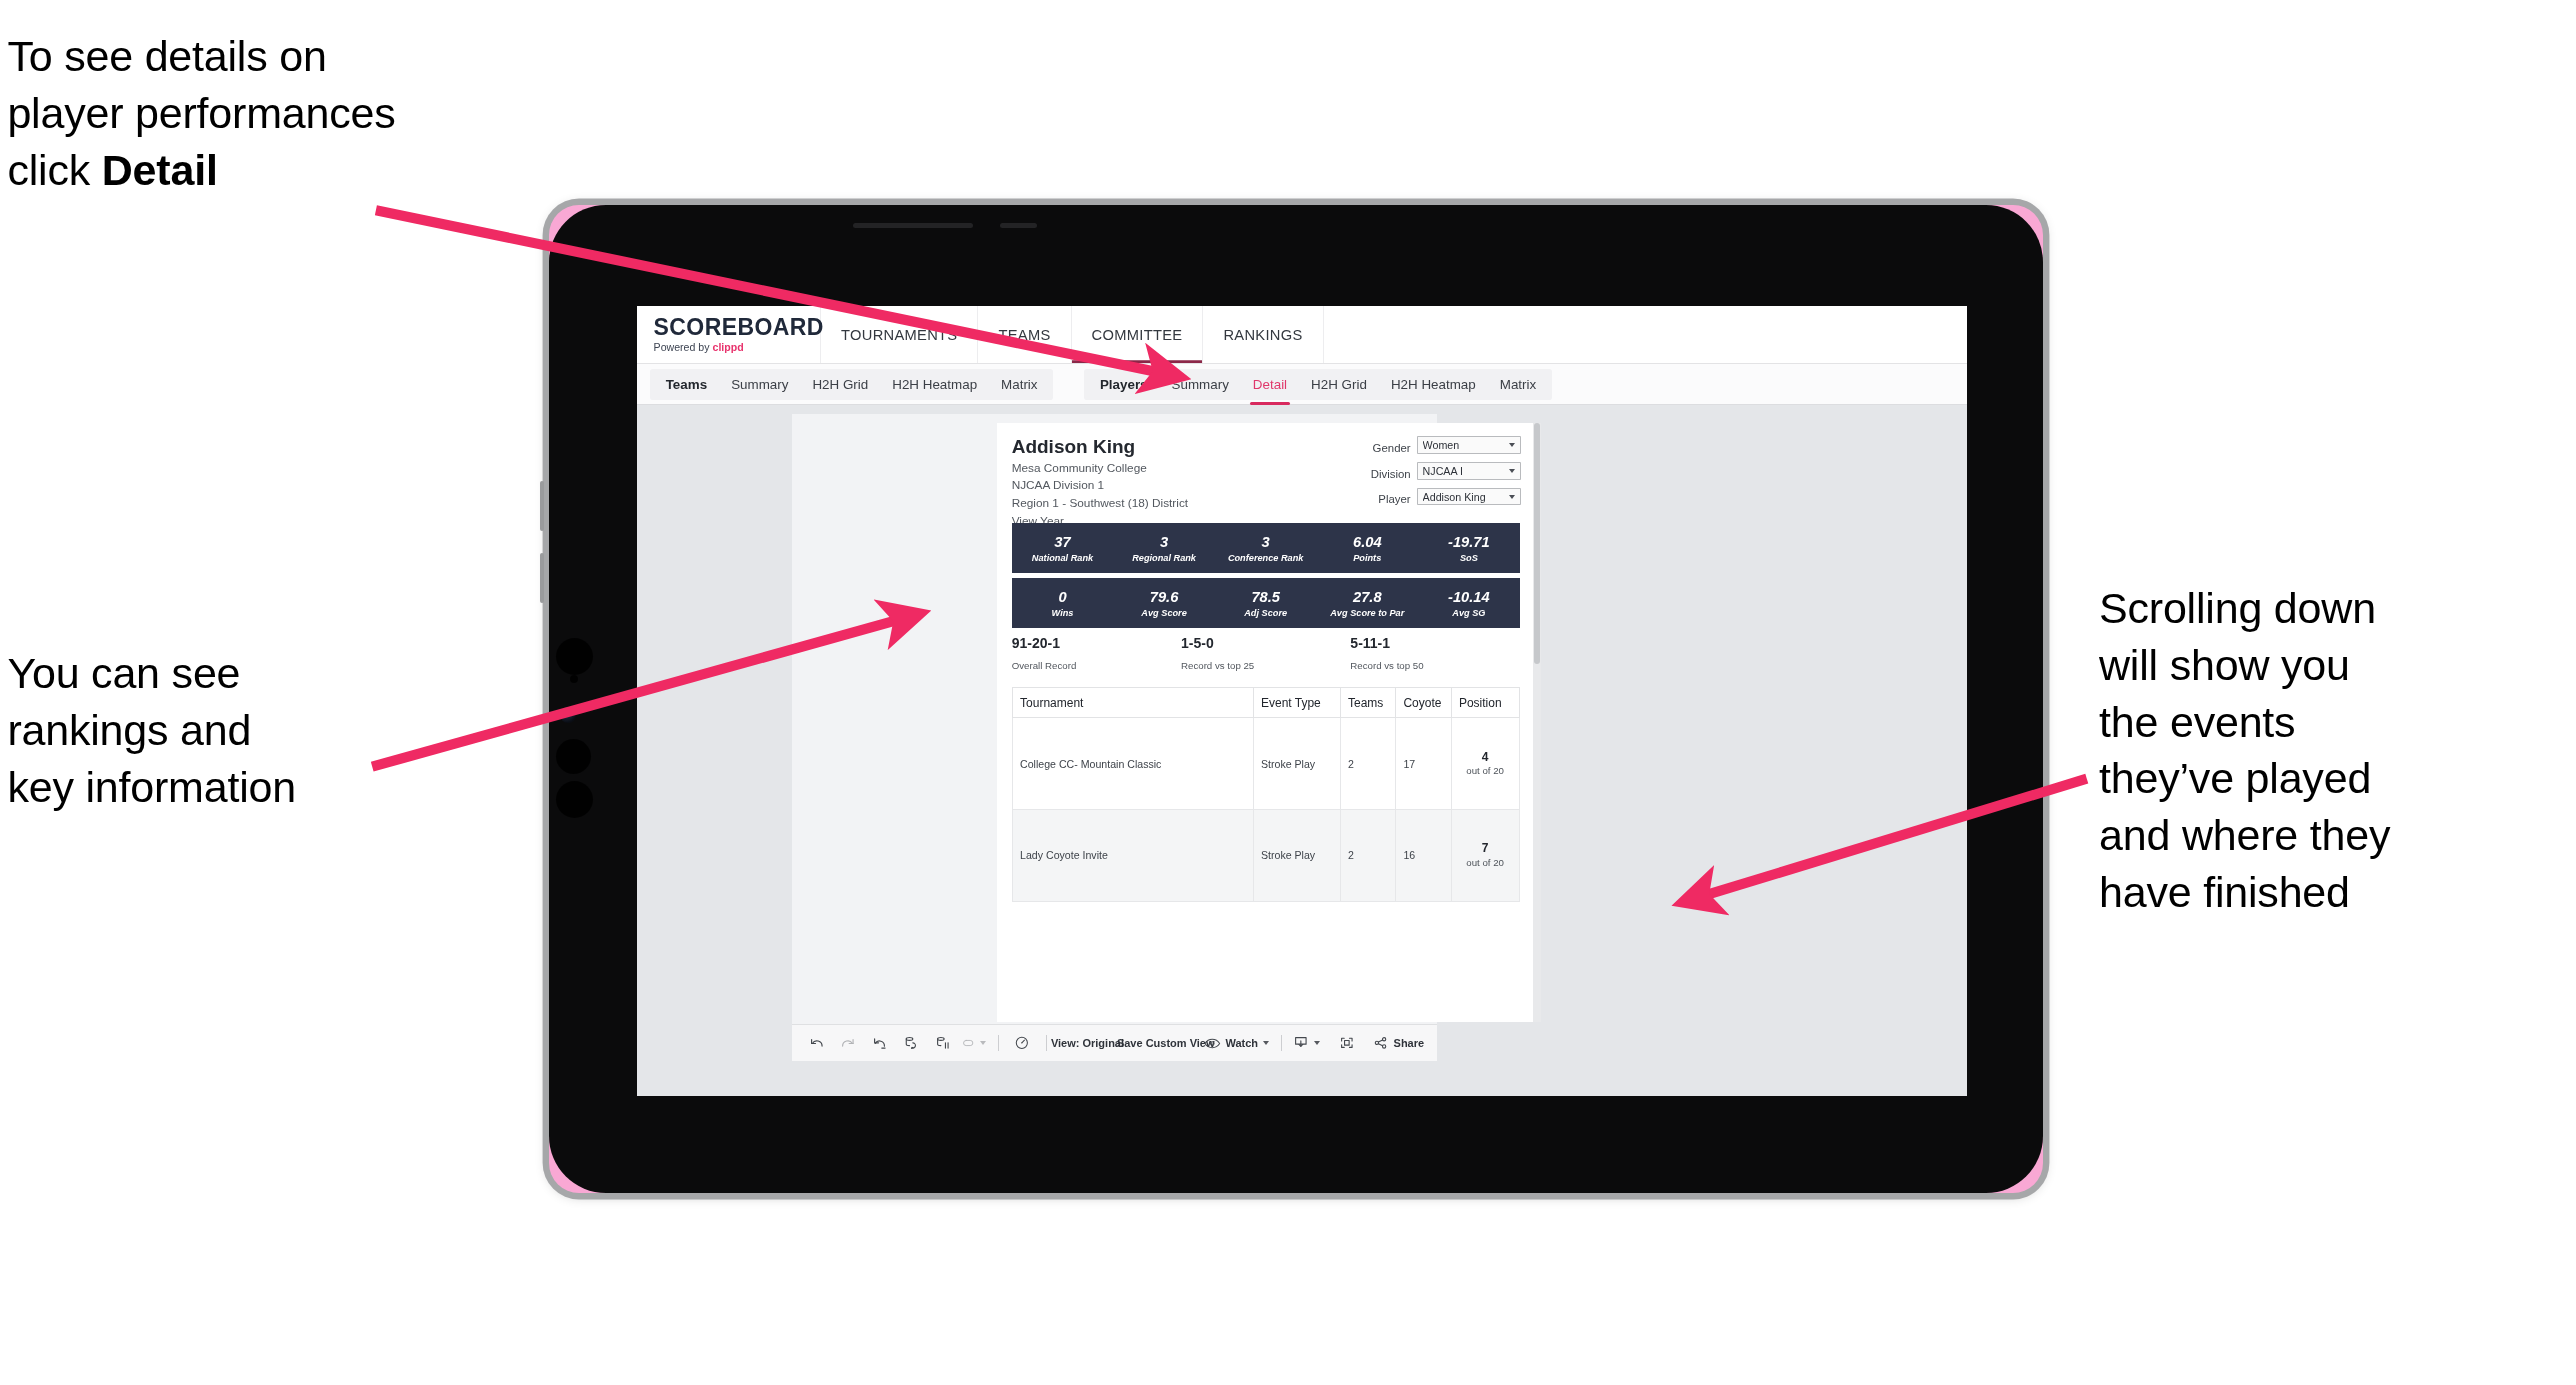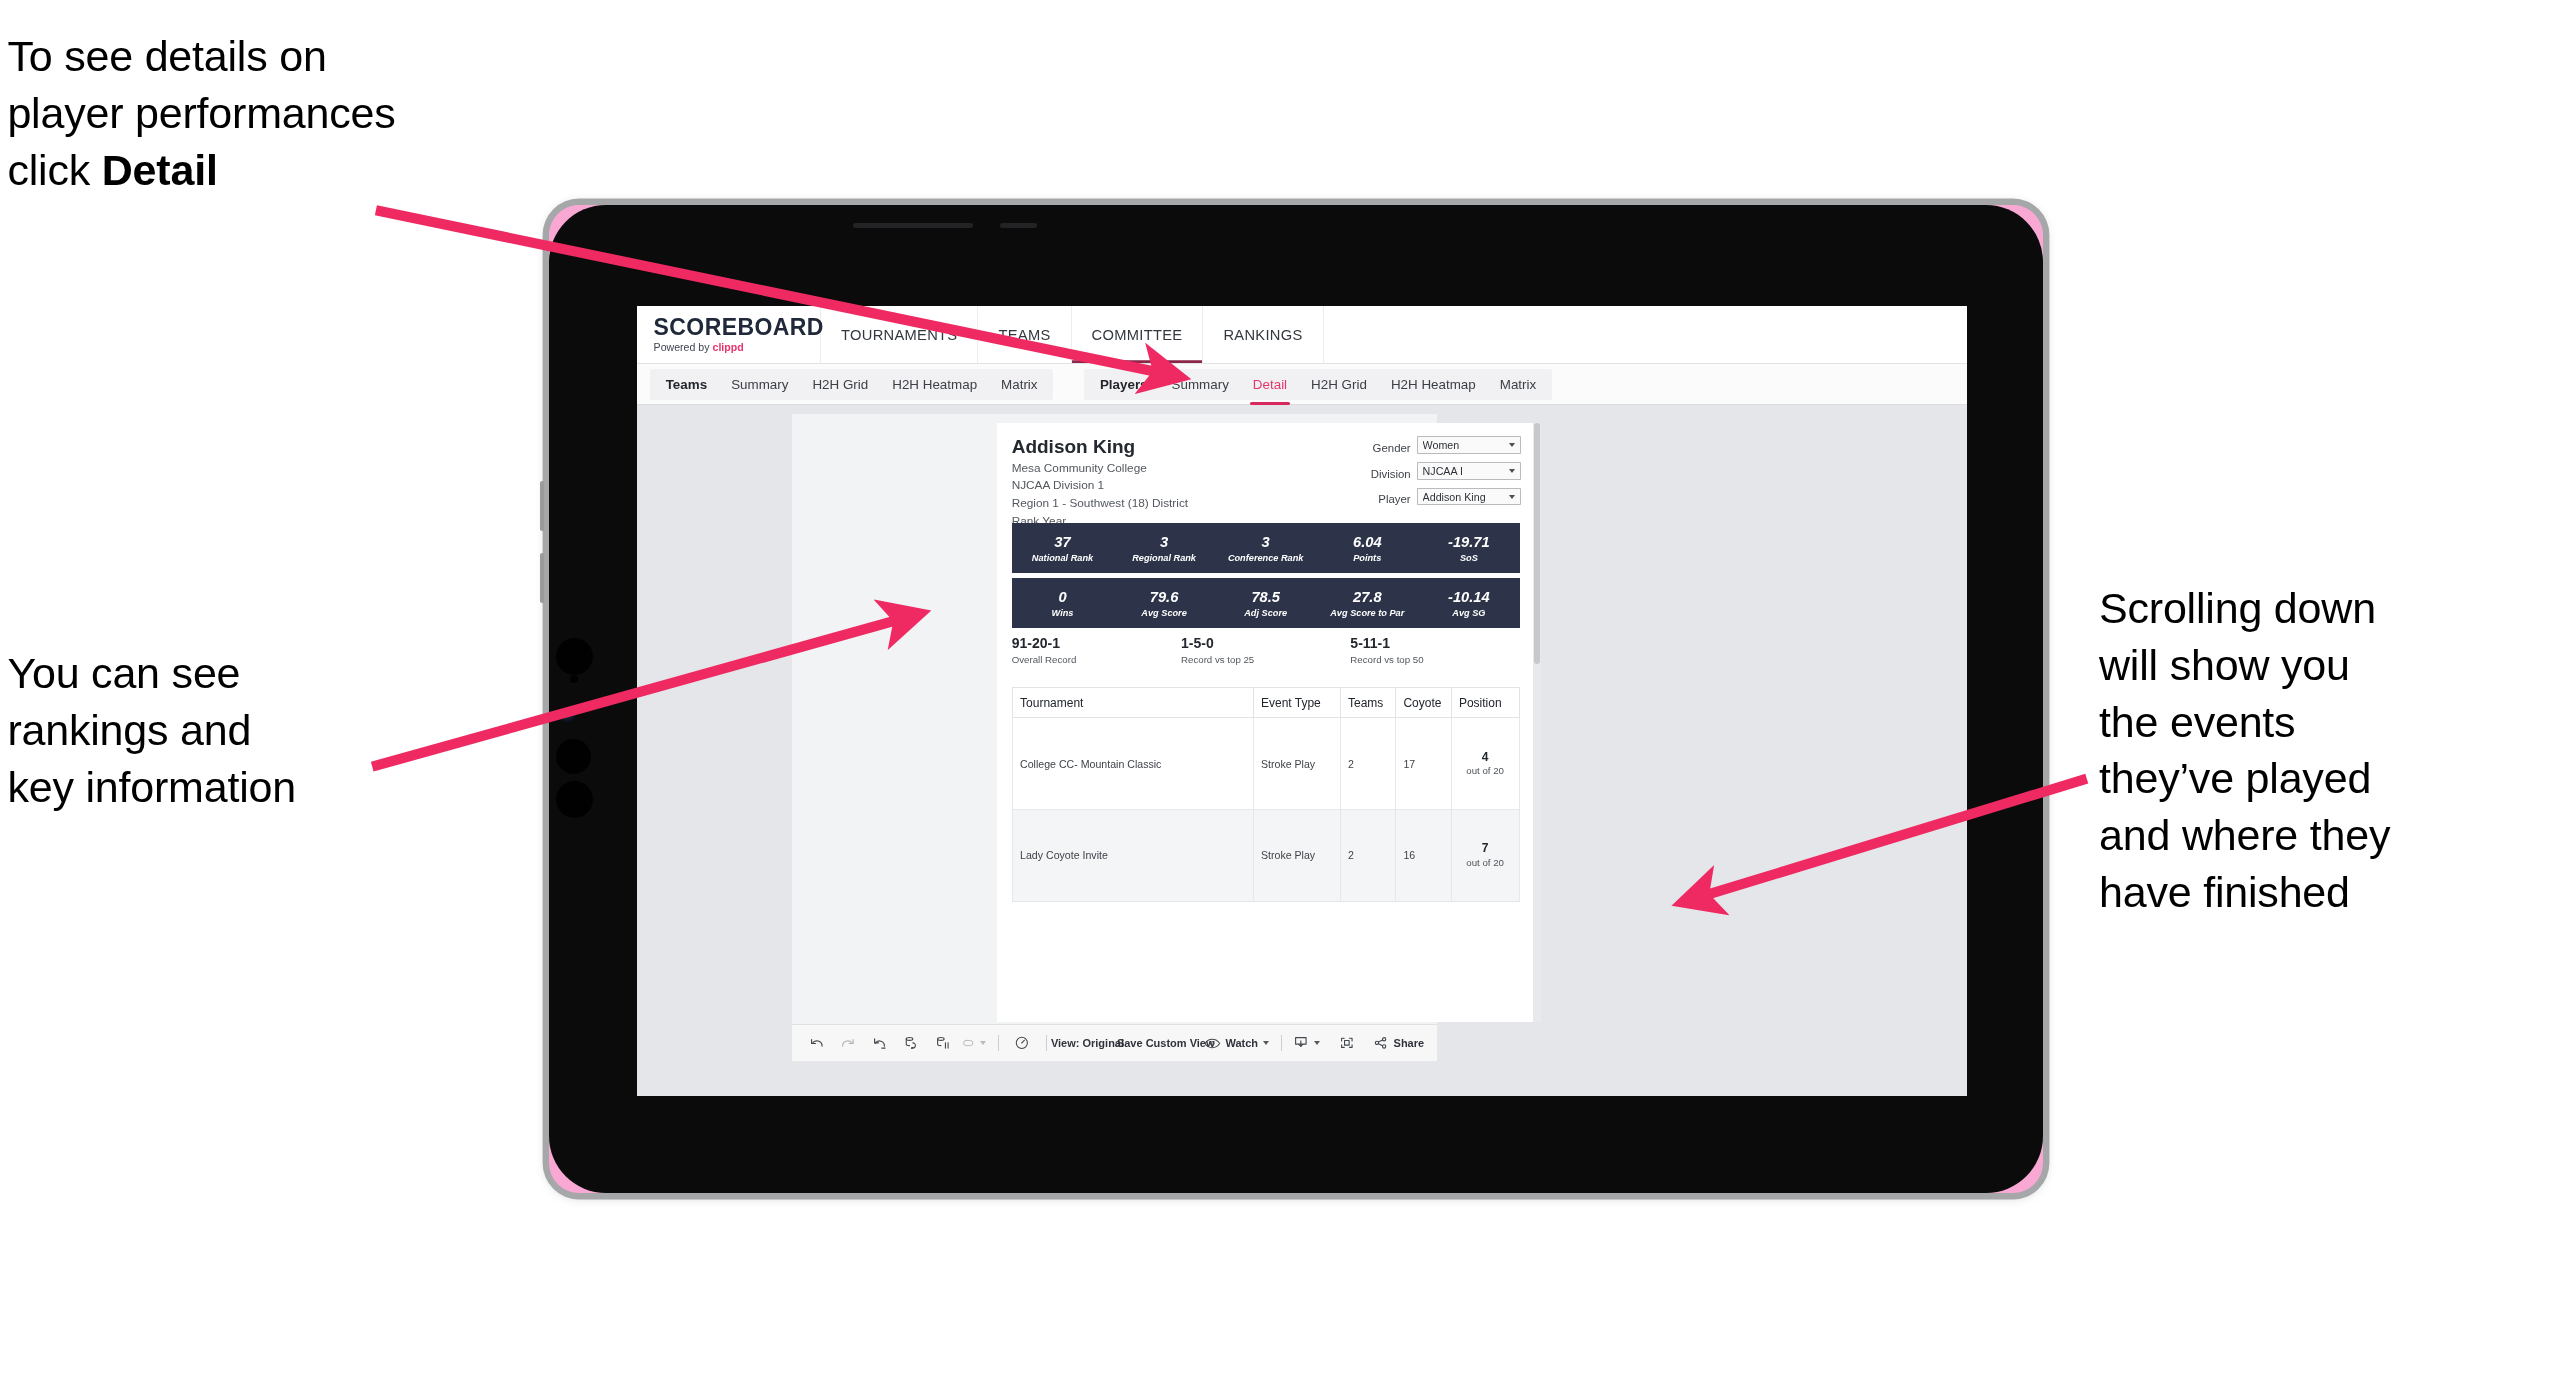--- a/index.html
+++ b/index.html
@@ -330,21 +330,21 @@
   .record-value {
     font-size: 14px;
     font-weight: bold;
     color: #23272e;
     line-height: 1.15;
     font-family: "Liberation Sans", sans-serif;
   }
   .record-label {
     font-size: 9.7px;
     color: #52575e;
-    margin-top: 4px;
+    margin-top: 10px;
     line-height: 1.1;
   }
 
   
   #tourn-table {
     position: absolute;
     left: 14.7px;
     top: 264px;
     width: 508px;
     border-collapse: collapse;
@@ -524,21 +524,21 @@
     <div id="workspace">
       <div id="viz-pane">
 
         <div id="viz-card">
 
           <div id="player-header">
             <div id="player-name">Addison King</div>
             <div class="player-meta">Mesa Community College</div>
             <div class="player-meta">NJCAA Division 1</div>
             <div class="player-meta">Region 1 - Southwest (18) District</div>
-            <div class="player-meta">Rank Year</div>
+            <div class="player-meta">View Year</div>
           </div>
 
           <div id="filters">
             <div class="filter-row">
               <div class="filter-label">Gender</div>
               <div class="filter-select">
                 <div class="filter-value">Women</div>
                 <div class="filter-caret"></div>
               </div>
             </div>

